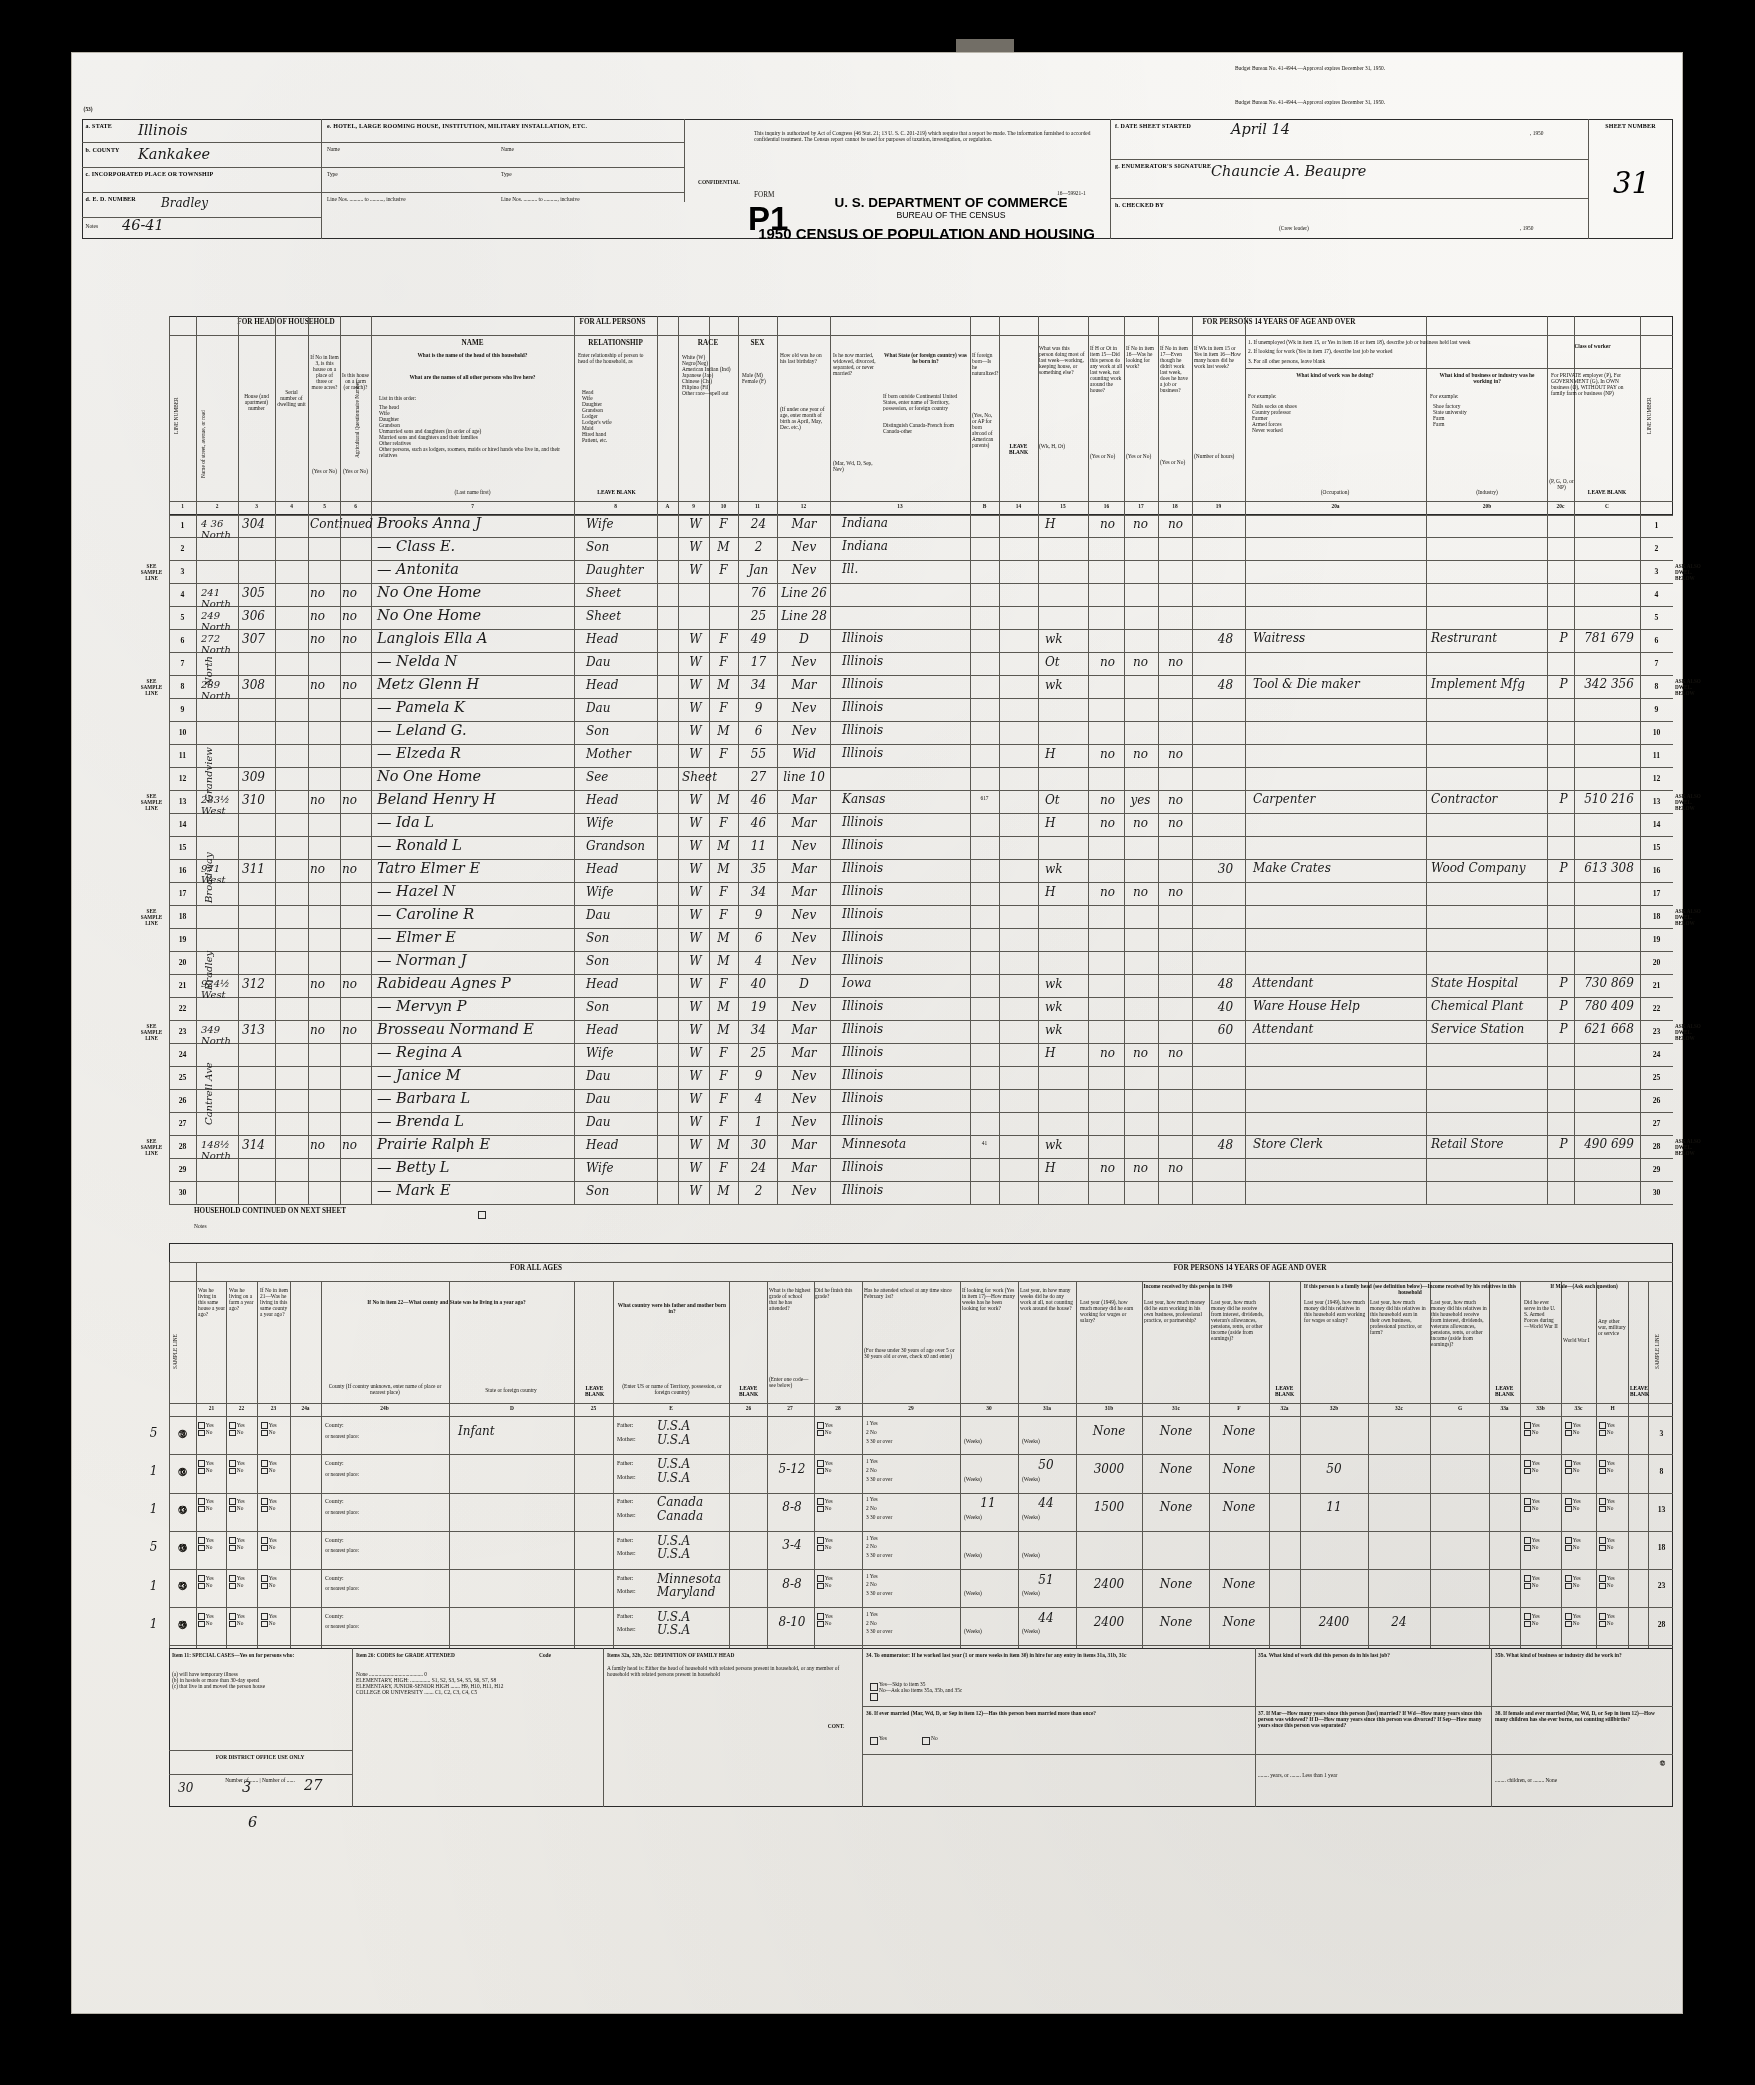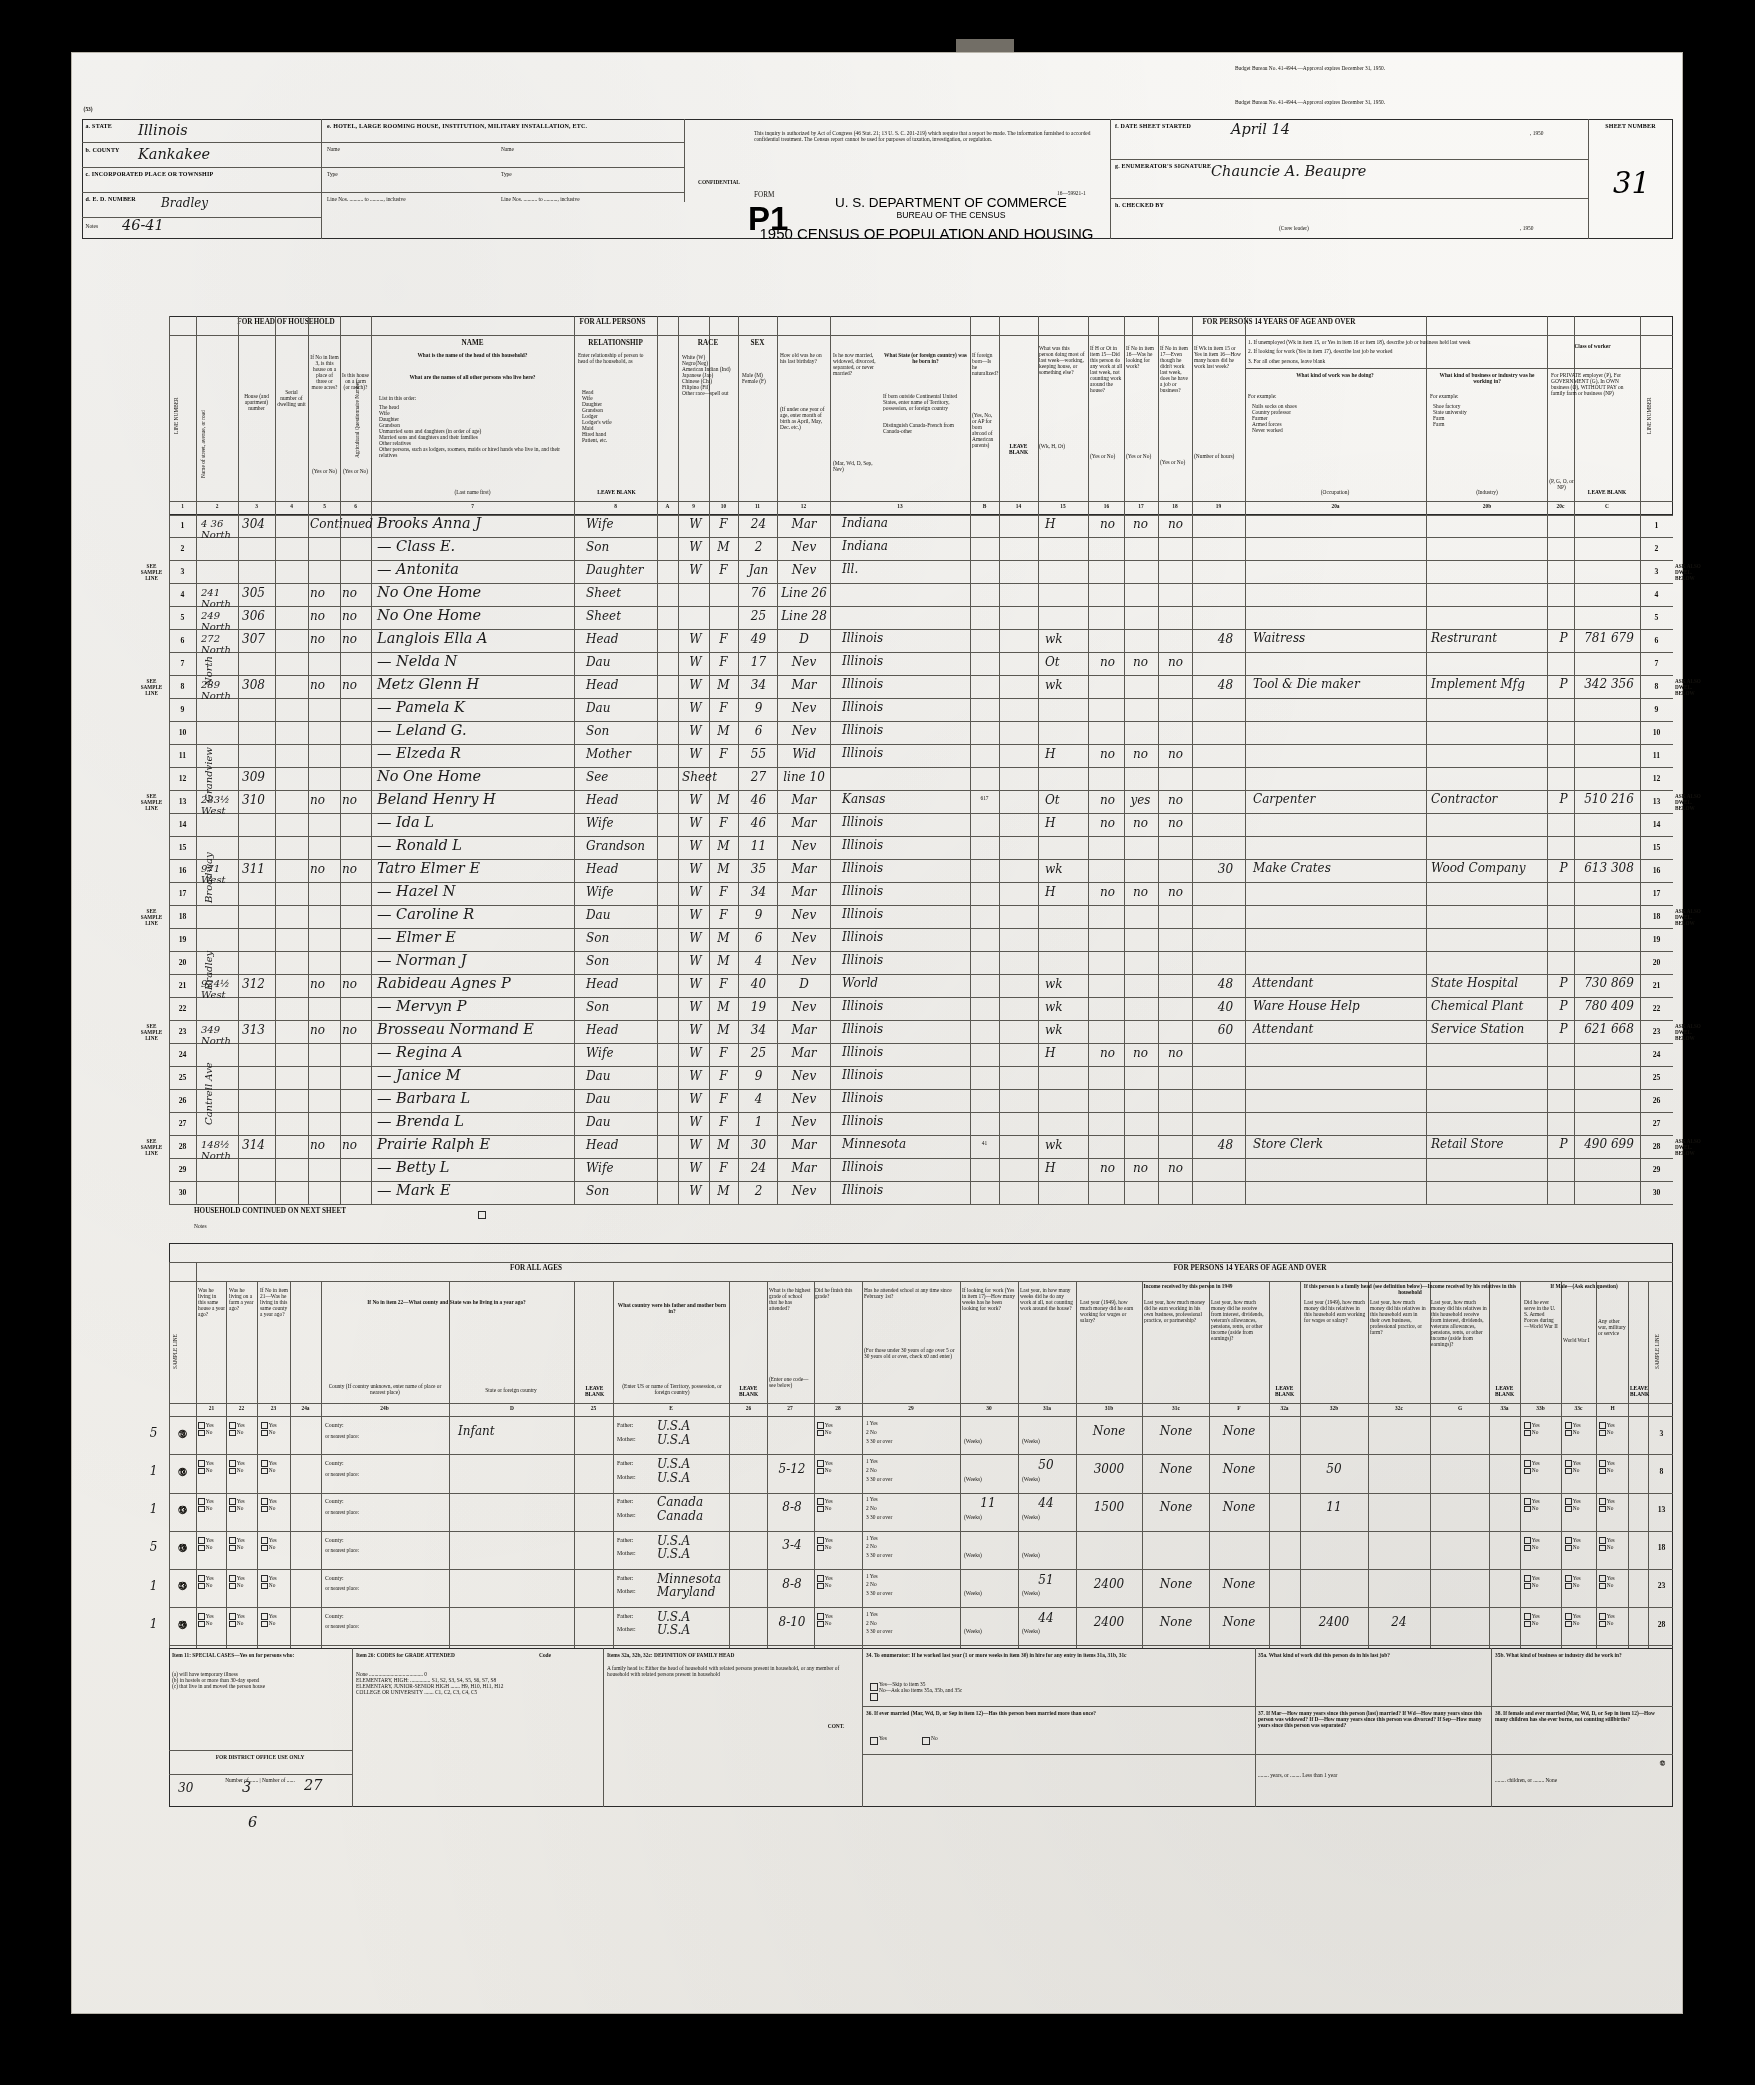--- a/index.html
+++ b/index.html
@@ -20,21 +20,21 @@
   .b{font-weight:bold;}
   .c{text-align:center;}
   .hand{font-family:"DejaVu Serif", serif;font-style:italic;color:#1a1a1a;font-size:14.5px;}
   .hand-s{font-family:"DejaVu Serif", serif;font-style:italic;color:#1a1a1a;font-size:12px;}
   .hand-xs{font-family:"DejaVu Serif", serif;font-style:italic;color:#1a1a1a;font-size:10px;}
   .vert{writing-mode:vertical-rl;transform:rotate(180deg);}
   .rowline{position:absolute;left:0;right:0;height:1px;background:#5a5852;}
   .collline{position:absolute;top:0;bottom:0;width:1px;background:#5a5852;}
   .lbl{font-size:6px;font-weight:bold;letter-spacing:0.2px;}
   .formp1{font-family:"Liberation Sans", sans-serif;font-weight:bold;font-size:33px;}
-  .bigtitle{font-family:"Liberation Sans", sans-serif;font-weight:normal;}
+  .bigtitle{font-family:"Liberation Sans", sans-serif;font-weight:bold;}
   .smallcap{font-family:"Liberation Sans", sans-serif;}
   .sheetnum{font-family:"DejaVu Serif", serif;font-size:29px;font-style:italic;}
   .leaveblank{font-size:5.4px;font-weight:bold;text-align:center;}
   .chk{display:inline-block;width:5.8px;height:5.8px;border:1px solid #2b2b2b;vertical-align:middle;}
   .chkm{display:inline-block;width:4.8px;height:4.8px;border:1px solid #2b2b2b;vertical-align:middle;margin-right:1px;}
 </style>
 </head>
 <body>
 
 <div class="page">
@@ -544,21 +544,21 @@
         <div class="abs hand-xs" style="left: 129px; top: 925px; width: 39px;">924½ West</div>
         <div class="abs hand-s" style="left: 170px; top: 924px; width: 35px;">312</div>
         <div class="abs hand-s" style="left: 238px; top: 924px; width: 33px;">no</div>
         <div class="abs hand-s" style="left: 270px; top: 924px; width: 29px;">no</div>
         <div class="abs hand" style="left: 305px; top: 922px; width: 197px;">Rabideau Agnes P</div>
         <div class="abs hand-s" style="left: 514px; top: 924px; width: 77px;">Head</div>
         <div class="abs hand-s" style="left: 610px; top: 924px; width: 27px; text-align: center;">W</div>
         <div class="abs hand-s" style="left: 639px; top: 924px; width: 25px; text-align: center;">F</div>
         <div class="abs hand-s" style="left: 670px; top: 924px; width: 33px; text-align: center;">40</div>
         <div class="abs hand-s" style="left: 709px; top: 924px; width: 46px; text-align: center;">D</div>
-        <div class="abs hand-s" style="left: 770px; top: 923px; width: 126px;">World</div>
+        <div class="abs hand-s" style="left: 770px; top: 923px; width: 126px;">Iowa</div>
         <div class="abs hand-s" style="left: 973px; top: 924px; width: 39px;">wk</div>
         <div class="abs hand-s" style="left: 1134px; top: 924px; width: 39px; text-align: center;">48</div>
         <div class="abs hand-s" style="left: 1181px; top: 923px; width: 174px;">Attendant</div>
         <div class="abs hand-s" style="left: 1359px; top: 923px; width: 116px;">State Hospital</div>
         <div class="abs hand-s" style="left: 1481px; top: 923px; width: 21px; text-align: center;">P</div>
         <div class="abs hand-s" style="left: 1506px; top: 923px; width: 62px; text-align: center;">730 869</div>
         <div class="rowline" style="left: 97px; width: 1504px; top: 967px;"></div>
         <div class="abs tx b c" style="left: 97px; top: 952px; width: 27px; text-align: center; font-size: 7.7px;">22</div>
         <div class="abs tx b c" style="left: 1568px; top: 952px; width: 33px; text-align: center; font-size: 7.7px;">22</div>
         <div class="abs hand" style="left: 305px; top: 945px; width: 197px;">— Mervyn P</div>

